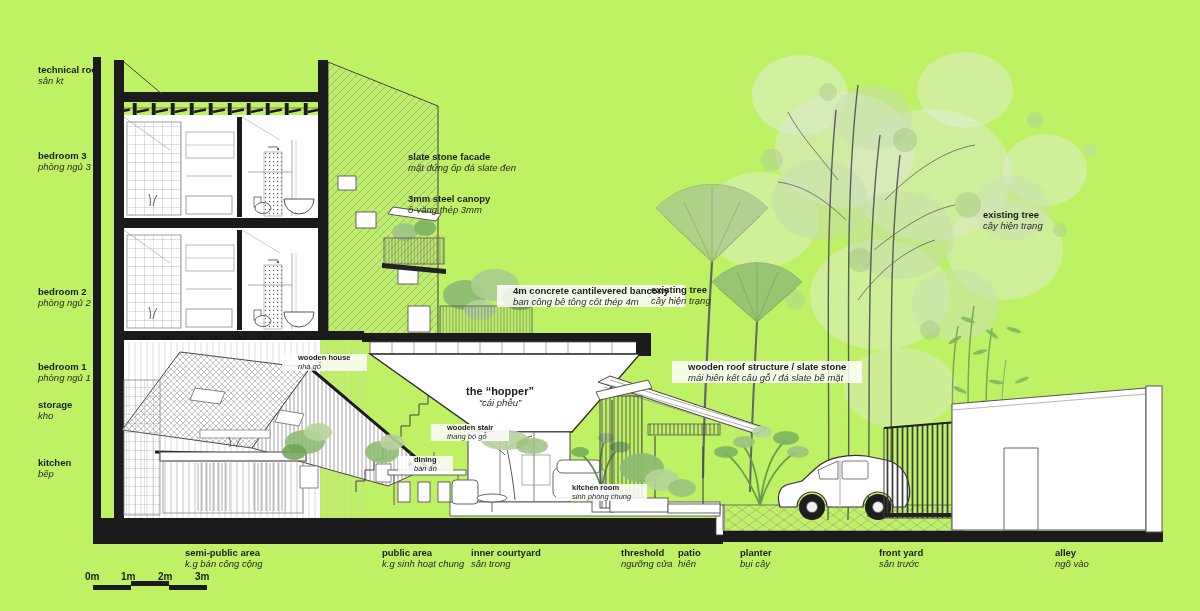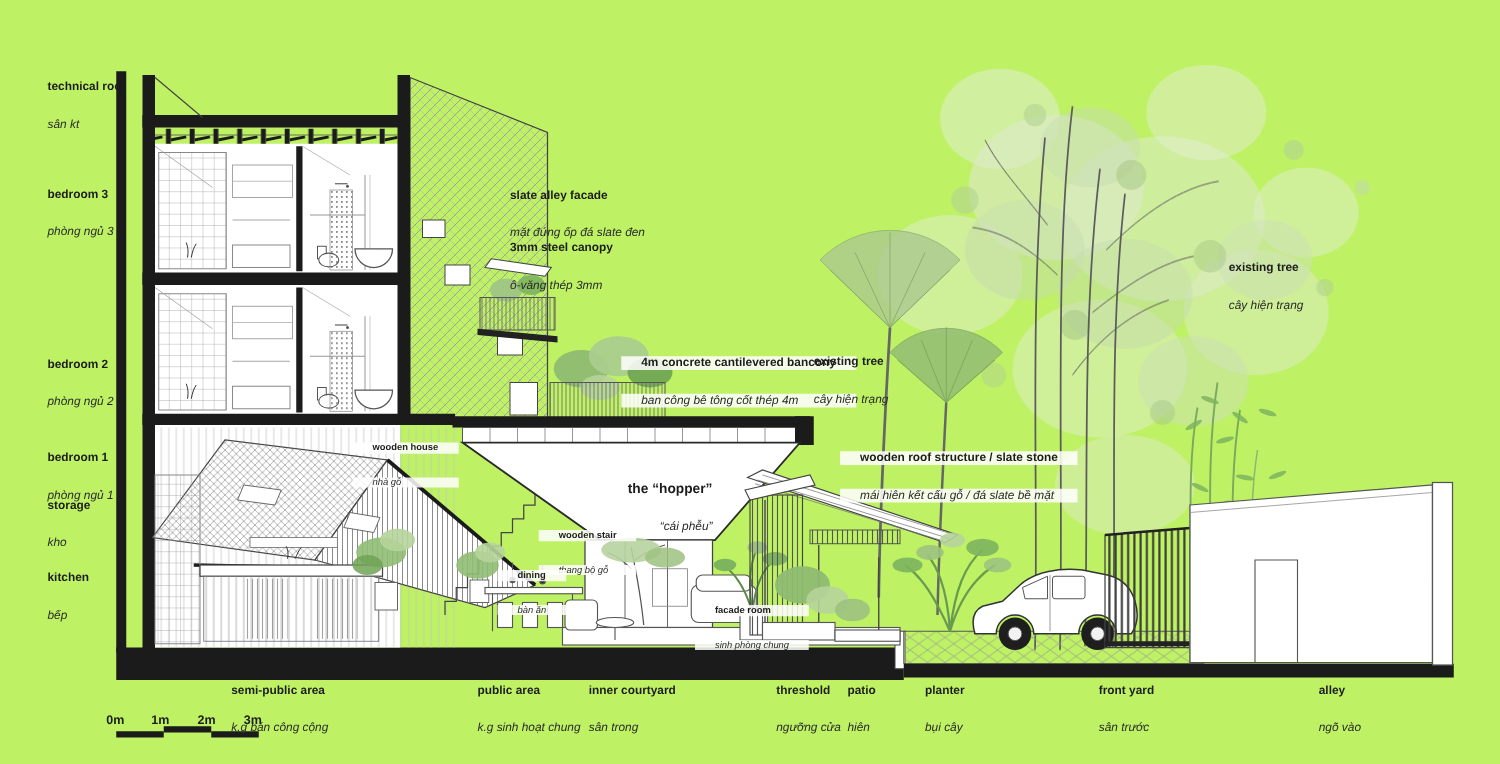--- a/index.html
+++ b/index.html
@@ -1,23 +1,23 @@
 <!DOCTYPE html>
 <html><head>
 <meta charset="utf-8">
 <style>
   html,body{margin:0;padding:0;background:#ffffff;}
   .stage{position:relative;width:1200px;height:611px;background:#bef264;overflow:hidden;
          font-family:"Liberation Sans",sans-serif;}
   .stage svg{position:absolute;left:0;top:0;}
   .lbl{position:absolute;color:#1c1c1c;font-size:9.5px;line-height:11px;white-space:nowrap;z-index:5;}
   .lbl .en{font-weight:bold;}
-  .lbl .vn{font-style:italic;color:#2a2a2a;margin-top:19px;}
+  .lbl .vn{font-style:italic;color:#2a2a2a;}
   .sm{font-size:7.5px;line-height:8.5px;}
-  .ctr{text-align:right;}
+  .ctr{text-align:center;}
   .tag{background:rgba(255,255,255,.85);padding:0 16px;}
   .tick{position:absolute;font-size:10px;font-weight:bold;color:#1c1c1c;z-index:5;}
 </style>
 </head>
 <body>
 
 <div class="stage">
 
 <svg width="1200" height="611" viewBox="0 0 1200 611">
   <defs>
@@ -375,21 +375,21 @@
 <div class="lbl" style="left:38px;top:399px">
   <div class="en">storage</div>
   <div class="vn">kho</div>
 </div>
 <div class="lbl" style="left:38px;top:457px">
   <div class="en">kitchen</div>
   <div class="vn">bếp</div>
 </div>
 
 <div class="lbl" style="left:408px;top:151px">
-  <div class="en">slate alley facade</div>
+  <div class="en">slate stone facade</div>
   <div class="vn">mặt đứng ốp đá slate đen</div>
 </div>
 <div class="lbl" style="left:408px;top:193px">
   <div class="en">3mm steel canopy</div>
   <div class="vn">ô-văng thép 3mm</div>
 </div>
 <div class="lbl" style="left:497px;top:285px">
   <div class="en tag">4m concrete cantilevered bancony</div>
   <div class="vn tag">ban công bê tông cốt thép 4m</div>
 </div>
@@ -415,21 +415,21 @@
 </div>
 <div class="lbl sm" style="left:431px;top:424px">
   <div class="en tag">wooden stair</div>
   <div class="vn tag">thang bộ gỗ</div>
 </div>
 <div class="lbl sm" style="left:398px;top:456px">
   <div class="en tag">dining</div>
   <div class="vn tag">bàn ăn</div>
 </div>
 <div class="lbl sm" style="left:556px;top:484px">
-  <div class="en tag">facade room</div>
+  <div class="en tag">kitchen room</div>
   <div class="vn tag">sinh phòng chung</div>
 </div>
 
 <div class="lbl" style="left:185px;top:547px">
   <div class="en">semi-public area</div>
   <div class="vn">k.g bán công cộng</div>
 </div>
 <div class="lbl" style="left:382px;top:547px">
   <div class="en">public area</div>
   <div class="vn">k.g sinh hoạt chung</div>

